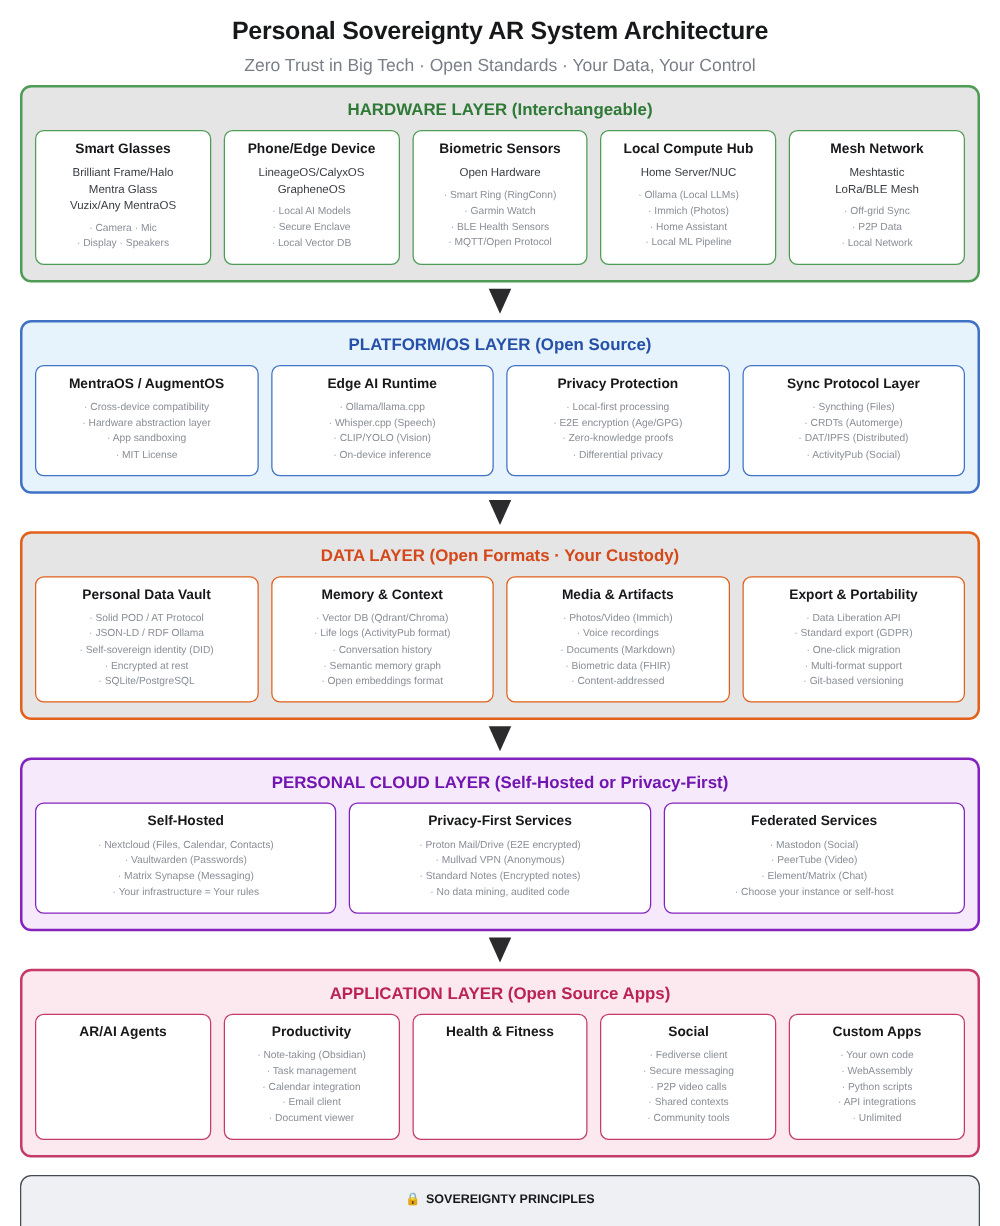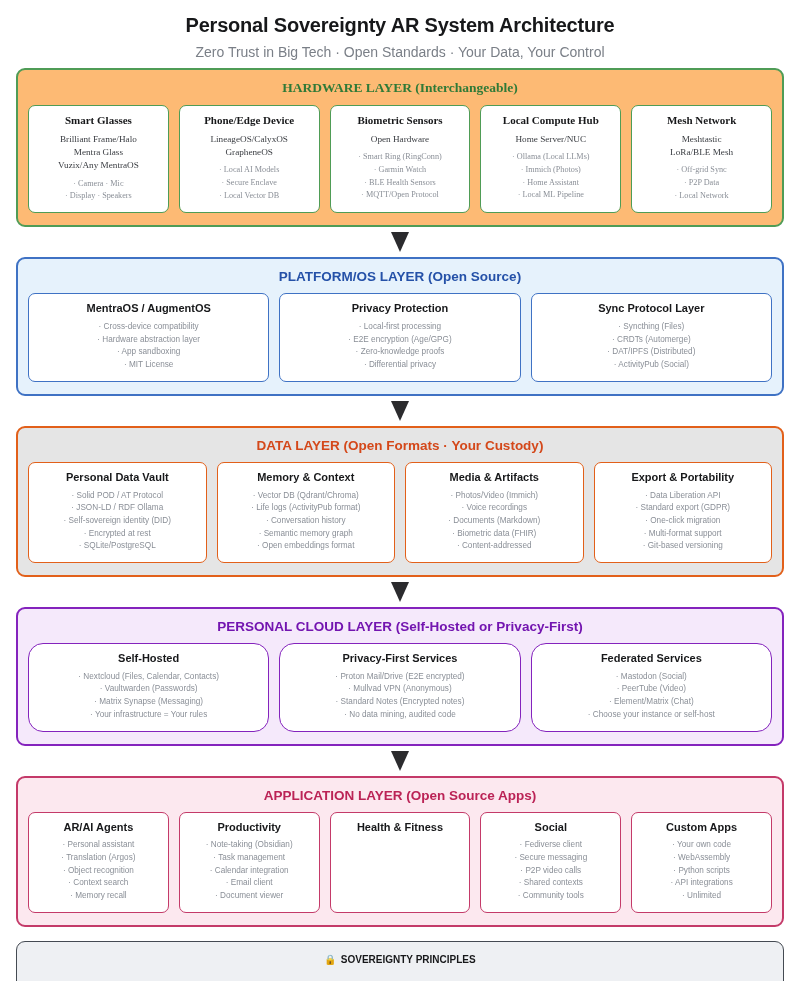--- a/index.html
+++ b/index.html
@@ -48,35 +48,35 @@
     font-size: 11px; font-weight: bold; color: #17181a; margin-bottom: 5px;
     line-height: 1.25;
   }
   .card-sub {
     font-size: 9.2px; color: #3a3d42; line-height: 1.45; margin-bottom: 5px;
   }
   .card-list { font-size: 8.2px; color: #8a8f97; line-height: 1.55; }
   .card-list div::before { content: "· "; }
 
   
-  .layer.hardware { background: #fdba74; border-color: #4f9c56; font-family: Liberation Serif, serif; }
+  .layer.hardware { background: #e5e5e5; border-color: #4f9c56; }
   .layer.hardware .layer-title { color: #2f7a37; }
   .layer.hardware .card { border-color: #4f9c56; }
 
   .layer.platform { background: #e6f2fc; border-color: #3f72c4; }
   .layer.platform .layer-title { color: #2551a8; }
   .layer.platform .card { border-color: #3f72c4; }
 
   .layer.data { background: #e5e5e5; border-color: #e2601a; }
   .layer.data .layer-title { color: #d4481a; }
   .layer.data .card { border-color: #e2601a; }
 
   .layer.cloud { background: #f5e9fb; border-color: #8423bd; }
   .layer.cloud .layer-title { color: #7315b0; }
-  .layer.cloud .card { border-color: #8423bd; border-radius: 15px; }
+  .layer.cloud .card { border-color: #8423bd; }
 
   .layer.application { background: #fce8ef; border-color: #c43a69; }
   .layer.application .layer-title { color: #bb2356; }
   .layer.application .card { border-color: #c43a69; }
 
   
   .arrow-wrap { height: 30px; display: flex; align-items: center; justify-content: center; }
   .arrow-down {
     width: 0; height: 0;
     border-left: 9px solid transparent;
@@ -202,20 +202,29 @@
           <div class="card">
             <div class="card-title">MentraOS / AugmentOS</div>
             <div class="card-list">
               <div>Cross-device compatibility</div>
               <div>Hardware abstraction layer</div>
               <div>App sandboxing</div>
               <div>MIT License</div>
             </div>
           </div>
           <div class="card">
+            <div class="card-title">Edge AI Runtime</div>
+            <div class="card-list">
+              <div>Ollama/llama.cpp</div>
+              <div>Whisper.cpp (Speech)</div>
+              <div>CLIP/YOLO (Vision)</div>
+              <div>On-device inference</div>
+            </div>
+          </div>
+          <div class="card">
             <div class="card-title">Privacy Protection</div>
             <div class="card-list">
               <div>Local-first processing</div>
               <div>E2E encryption (Age/GPG)</div>
               <div>Zero-knowledge proofs</div>
               <div>Differential privacy</div>
             </div>
           </div>
           <div class="card">
             <div class="card-title">Sync Protocol Layer</div>
@@ -312,27 +321,20 @@
         </div>
       </div>
       <div class="arrow-wrap">
         <div class="arrow-down"></div>
       </div>
       <div class="layer application">
         <div class="layer-title">APPLICATION LAYER (Open Source Apps)</div>
         <div class="cards">
           <div class="card">
             <div class="card-title">AR/AI Agents</div>
-            <div class="card-list">
-              <div>Personal assistant</div>
-              <div>Translation (Argos)</div>
-              <div>Object recognition</div>
-              <div>Context search</div>
-              <div>Memory recall</div>
-            </div>
           </div>
           <div class="card">
             <div class="card-title">Productivity</div>
             <div class="card-list">
               <div>Note-taking (Obsidian)</div>
               <div>Task management</div>
               <div>Calendar integration</div>
               <div>Email client</div>
               <div>Document viewer</div>
             </div>

